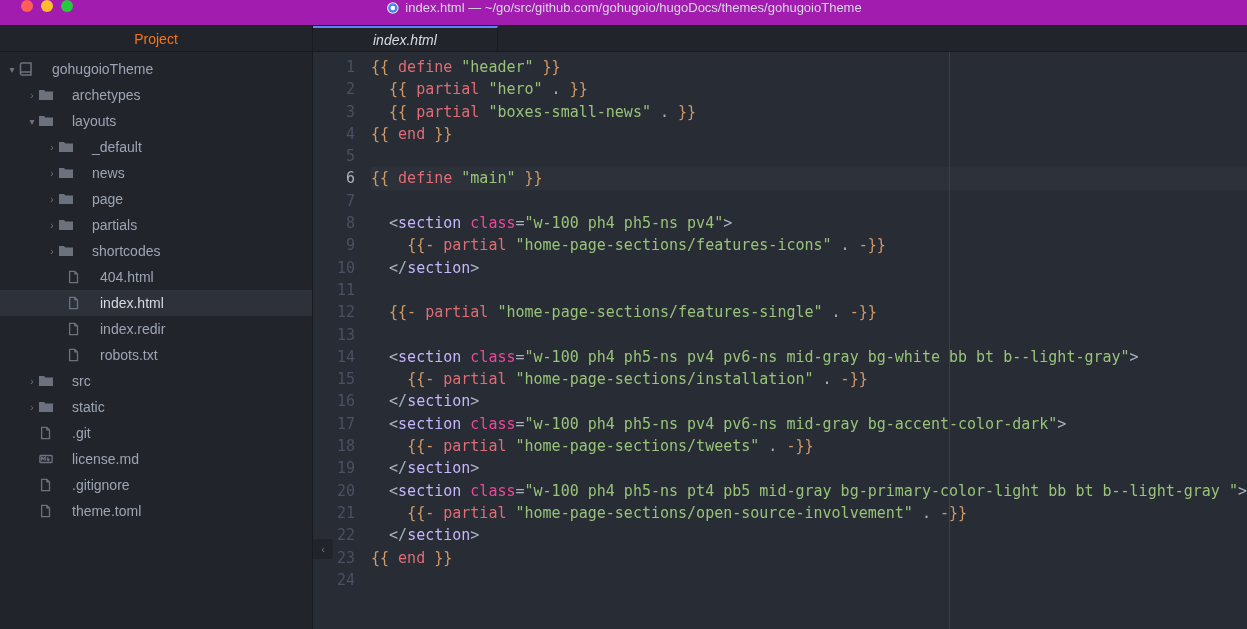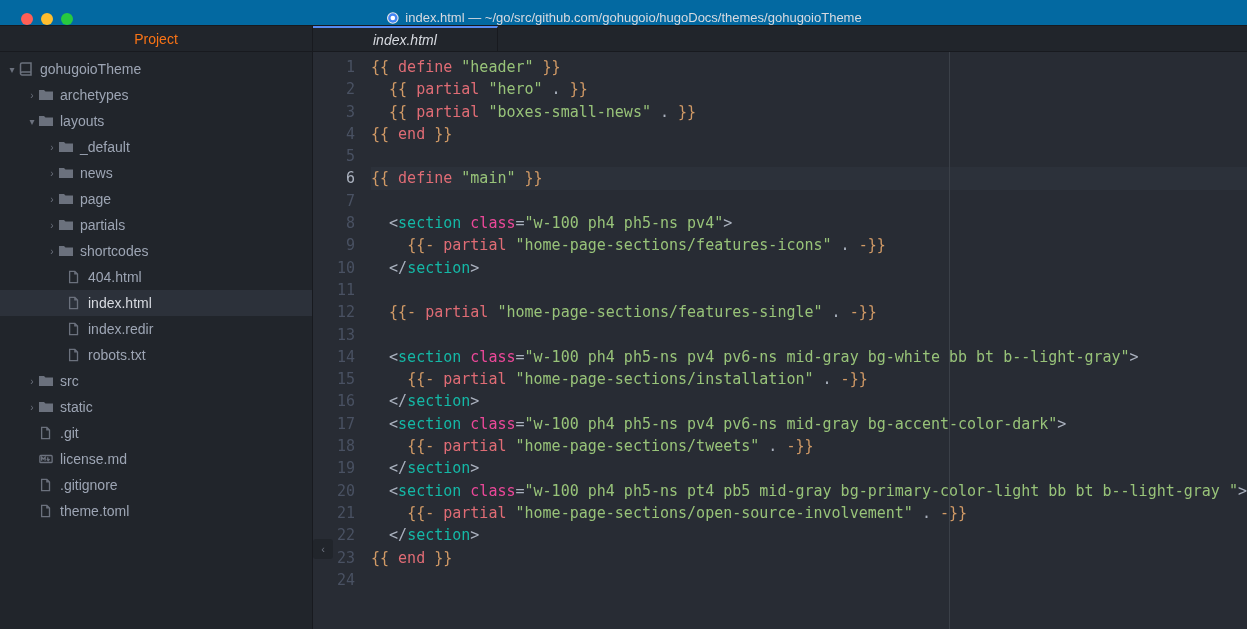--- a/index.html
+++ b/index.html
@@ -7,23 +7,23 @@
       font-family: -apple-system, BlinkMacSystemFont, "Segoe UI", sans-serif;
       background: #21252b;
       color: #abb2bf;
       width: 1247px;
       height: 629px;
       overflow: hidden;
       font-size: 13px;
     }
     .titlebar {
       height: 26px;
-      background: #0369a1;
-      display: flex;
-      align-items: flex-end;
+      background: #a21caf;
+      display: flex;
+      align-items: flex-start;
       padding: 0 21px;
       position: relative;
       border-bottom: 1px solid #181a1f;
     }
     .traffic-lights {
       display: flex;
       gap: 8px;
       align-items: center;
     }
     .traffic-light {
@@ -99,20 +99,21 @@
       width: 16px;
       height: 16px;
       margin-right: 6px;
       display: inline-flex;
       align-items: center;
       justify-content: center;
       flex-shrink: 0;
     }
     .tree-label {
       font-size: 14px;
+      margin-left: 12px;
     }
     .depth-0 { padding-left: 6px; }
     .depth-1 { padding-left: 26px; }
     .depth-2 { padding-left: 46px; }
     .depth-3 { padding-left: 54px; }
     .editor-pane {
       flex: 1;
       display: flex;
       flex-direction: column;
       background: #282c34;
@@ -165,21 +166,21 @@
     }
     .code-line {
       height: 22.3px;
     }
     .code-line.current {
       background: #2c313a;
     }
     .tok-brace { color: #d19a66; }
     .tok-kw { color: #e06c75; }
     .tok-str { color: #98c379; }
-    .tok-tag { color: #14b8a6; }
+    .tok-tag { color: #c4b5fd; }
     .tok-attr { color: #ec4899; }
     .tok-bracket { color: #abb2bf; }
     .folder-svg { fill: #6b717d; }
     .file-svg { fill: none; stroke: #6b717d; stroke-width: 1.5; }
     .repo-svg { fill: none; stroke: #6b717d; stroke-width: 1.5; }
     .fold-indicator {
       position: absolute;
       left: 0;
       bottom: 70px;
       width: 20px;

